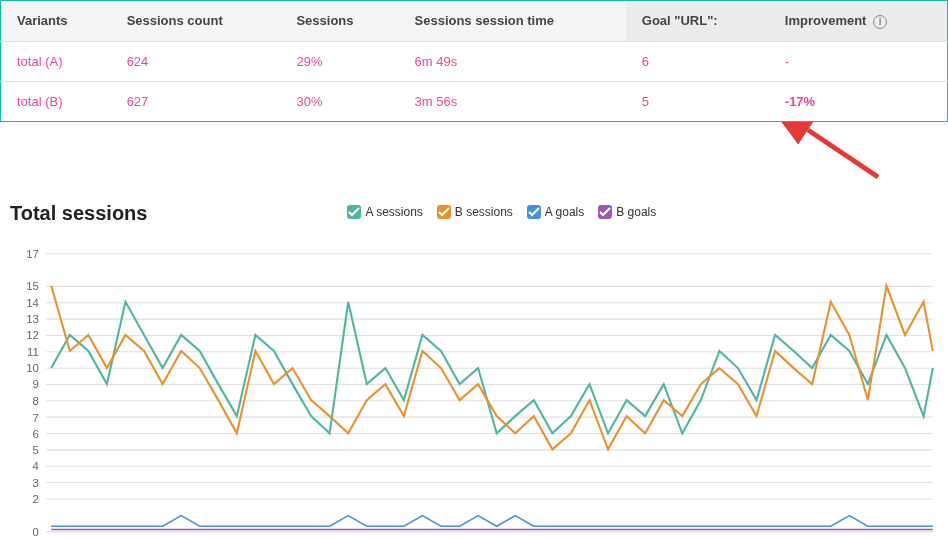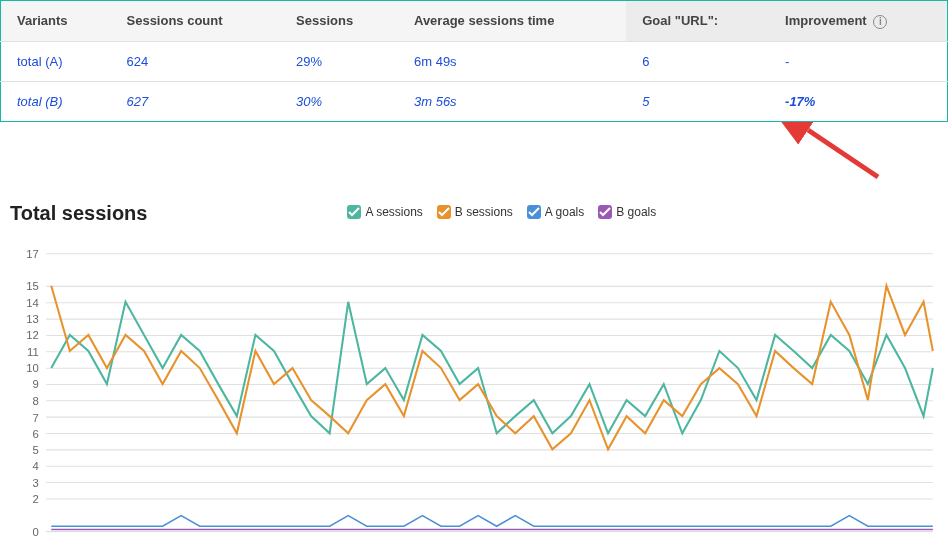--- a/index.html
+++ b/index.html
@@ -24,25 +24,24 @@
     }
     .data-table th {
       background: #f5f5f5;
       font-weight: 600;
       font-size: 13px;
       color: #444;
     }
     .data-table td {
       background: #fff;
       font-size: 13px;
-      color: #1d4ed8;
+      color: #ec4899;
     }
     .data-table tr:last-child td {
       border-bottom: none;
-      font-style: italic;
     }
     .goal-col-header {
       background: #ececec !important;
     }
     .goal-col {
       background: #f9f9f9;
     }
     .improvement-neg {
       color: #e53935;
       font-weight: 600;
@@ -113,21 +112,21 @@
   </style>
 </head>
 <body>
 
 <table class="data-table">
   <thead>
     <tr>
       <th>Variants</th>
       <th>Sessions count</th>
       <th>Sessions</th>
-      <th>Average sessions time</th>
+      <th>Sessions session time</th>
       <th class="goal-col-header">Goal "URL":</th>
       <th class="goal-col-header">
         <span>Improvement</span>
         <span class="info-icon">i</span>
       </th>
     </tr>
   </thead>
   <tbody>
     <tr>
       <td>total (A)</td>

